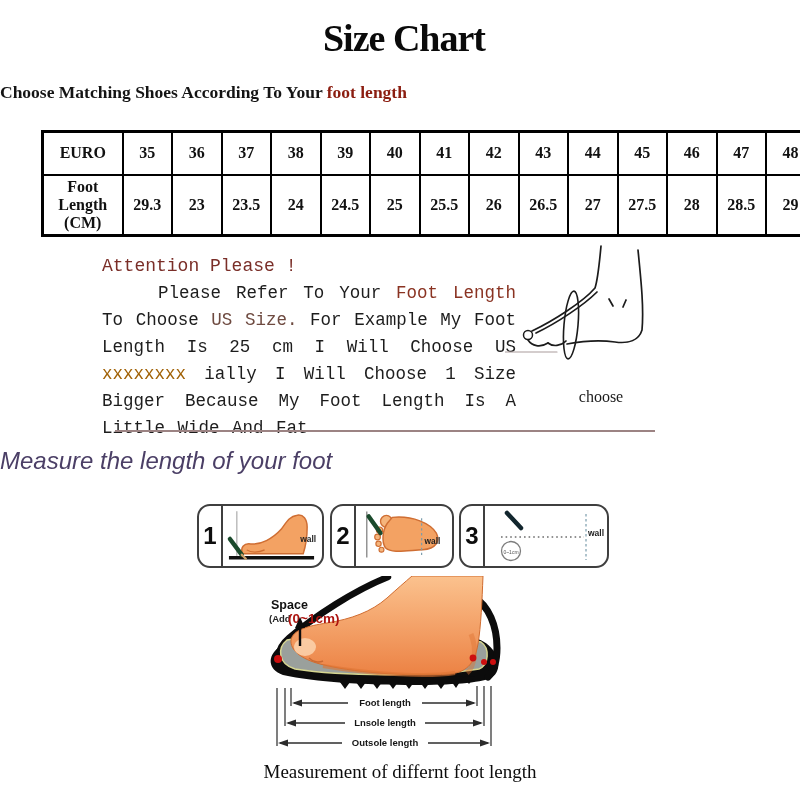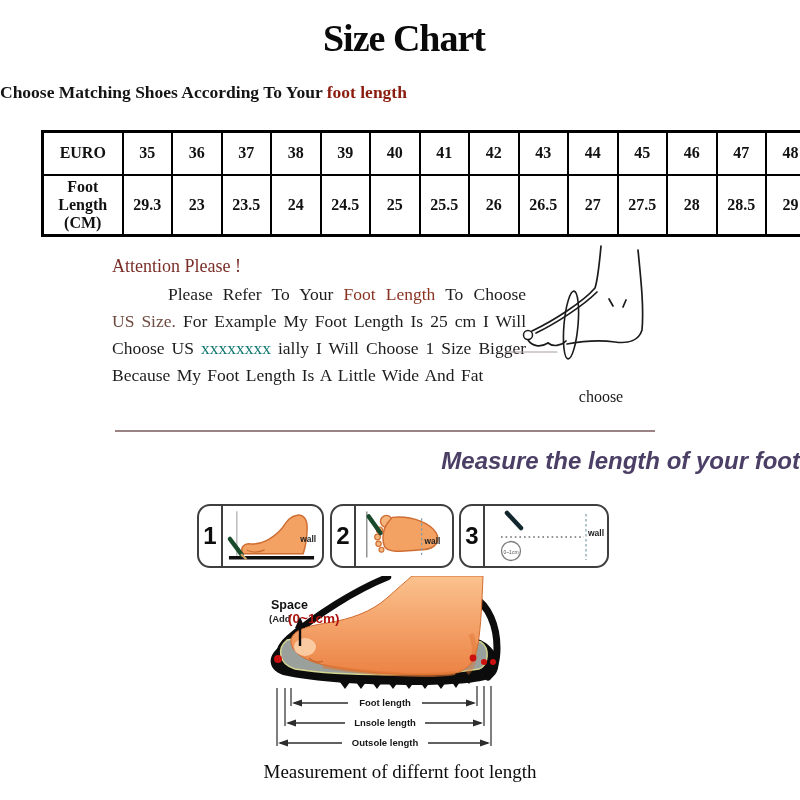--- a/index.html
+++ b/index.html
@@ -19,38 +19,38 @@
   table.sizes { top:130px; left:41px; width:776px; position:absolute;
                 border-collapse:collapse; table-layout:fixed; }
   table.sizes td { border:2px solid #000; text-align:center; vertical-align:middle;
                    font-weight:bold; font-size:16px; padding:0; }
   table.sizes tr.r1 td { height:43px; }
   table.sizes tr.r2 td { height:58px; }
   table.sizes td.rowhead { width:80px; font-size:16px; line-height:18px; padding:2px 6px; }
   table.sizes { border:3px solid #000; }
 
   
-  .att-block { top:256px; left:112px; width:414px; }
+  .att-block { top:256px; left:102px; width:414px;font-family:Liberation Mono, monospace; }
   .att-head { font-size:18px; color:#7a2e28; margin-bottom:4px; }
   .att-body { font-size:17.5px; line-height:27px; text-align:justify;
               text-indent:56px; color:#1d1d1d; word-spacing:2px; }
   .att-body .seg-red  { color:#8a3322; }
   .att-body .seg-mar  { color:#6e4a40; }
-  .att-body .seg-x    { color:#0f766e; }
+  .att-body .seg-x    { color:#a16207; }
 
   .sketch-svg { top:240px; left:505px; }
   .sketch-cap { top:386px; left:540px; width:122px; text-align:center;
                 font-size:16px; line-height:21px; color:#1c1c1c; }
 
   .divider { top:430px; left:115px; width:540px; height:2px; background:#9c8383; }
 
   
-  .measure-head { top:447px; left:0; width:800px; text-align:right;
+  .measure-head { top:447px; left:0; width:800px; text-align:left;
                   font-family:"Liberation Sans","DejaVu Sans",sans-serif;
-                  font-style:italic; font-weight:bold; font-size:24px; color:#4b3f66; }
+                  font-style:italic; font-weight:normal; font-size:24px; color:#4b3f66; }
 
   .panel { position:absolute; top:504px; height:64px; border:2.5px solid #3f3f3f;
            border-radius:13px; display:flex; background:#fff; overflow:hidden; }
   .panel .num { width:24px; border-right:2px solid #3f3f3f; display:flex;
                 align-items:center; justify-content:center;
                 font-family:"Liberation Sans","DejaVu Sans",sans-serif;
                 font-weight:bold; font-size:24px; color:#0d0d0d; }
   .panel svg { flex:1; height:100%; }
   .p1 { left:197px; width:127px; }
   .p2 { left:330px; width:124px; }

